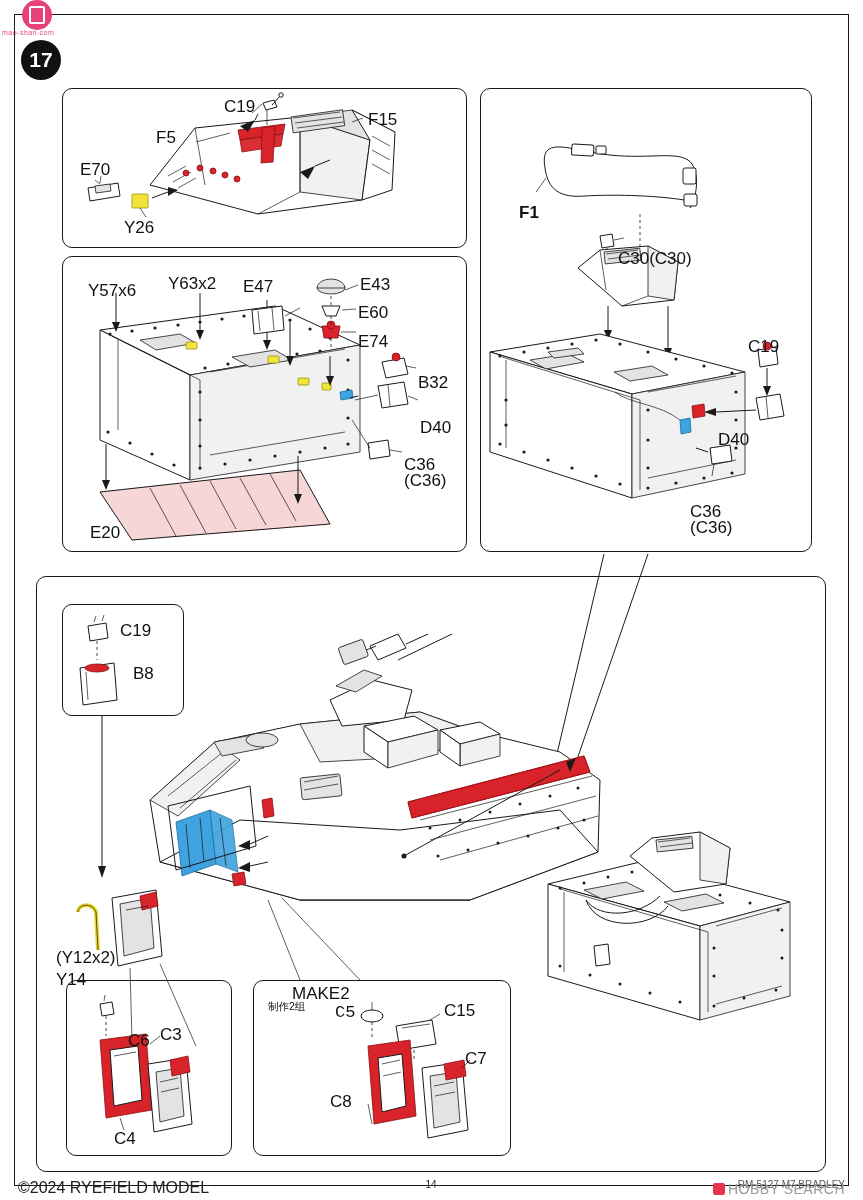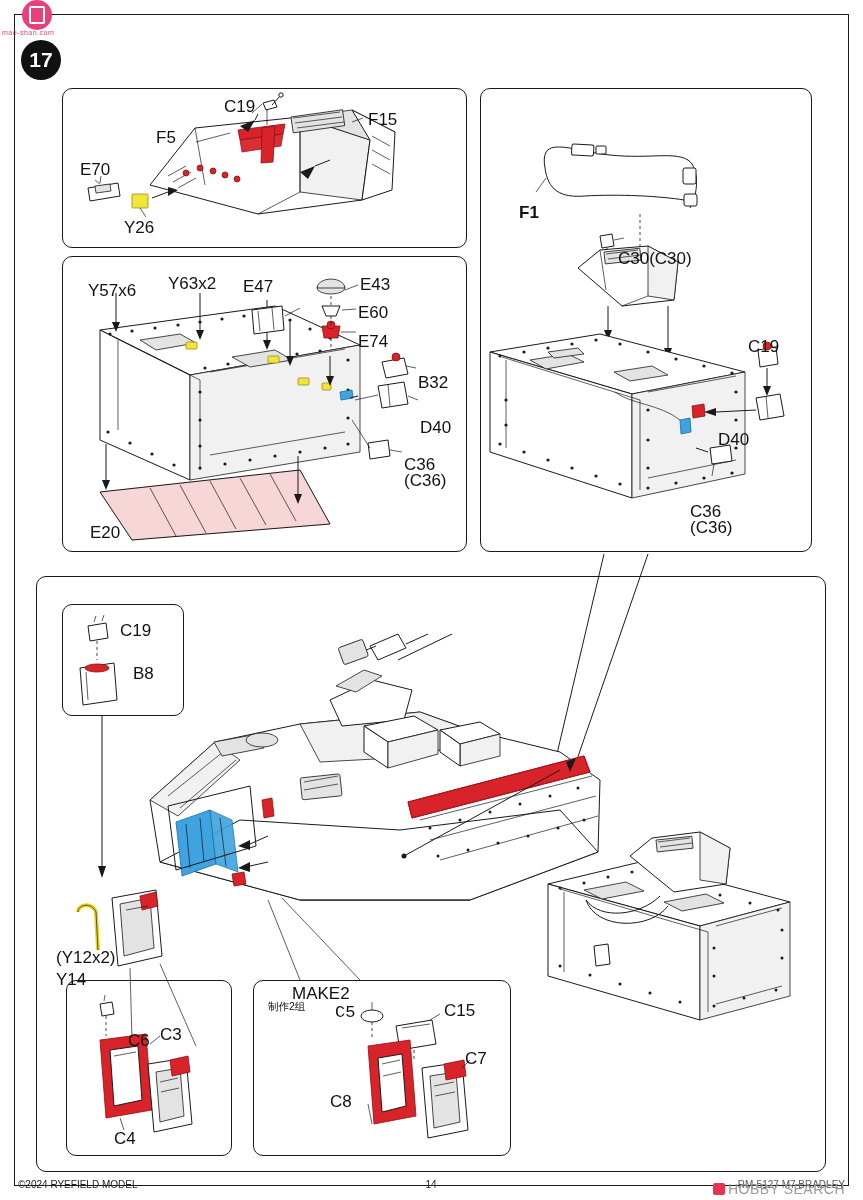--- a/index.html
+++ b/index.html
@@ -18,21 +18,21 @@
   .step-bubble{position:absolute;left:21px;top:40px;width:40px;height:40px;border-radius:50%;background:#111;color:#fff;
     display:flex;align-items:center;justify-content:center;font-size:21px;font-weight:bold;}
 
   
   .box{position:absolute;border:1px solid #1a1a1a;border-radius:10px;box-sizing:border-box;background:transparent;}
 
   .lbl{position:absolute;font-size:17px;color:#111;white-space:pre;line-height:1.15;}
   .lbl.cn{font-size:10.5px;}
 
   
-  .footer-left{position:absolute;left:18px;top:1179px;font-size:10px;color:#222;}
+  .footer-left{position:absolute;left:18px;top:1179px;font-size:16px;color:#222;}
   .footer-center{position:absolute;left:431px;top:1179px;font-size:10px;color:#222;transform:translateX(-50%);}
   .footer-right{position:absolute;right:18px;top:1179px;font-size:10px;color:#555;}
 
   
   .hs-wm{position:absolute;right:18px;bottom:3px;display:flex;align-items:center;gap:3px;font-size:14px;color:#9a9a9a;letter-spacing:.5px;}
   .hs-wm .sq{width:12px;height:12px;background:#e8344e;border-radius:2px;display:inline-block;}
 
   svg{position:absolute;left:0;top:0;width:863px;height:1200px;pointer-events:none;}
   .ln{stroke:#1a1a1a;stroke-width:1;fill:none;}
   .ln-thin{stroke:#1a1a1a;stroke-width:.7;fill:none;}

